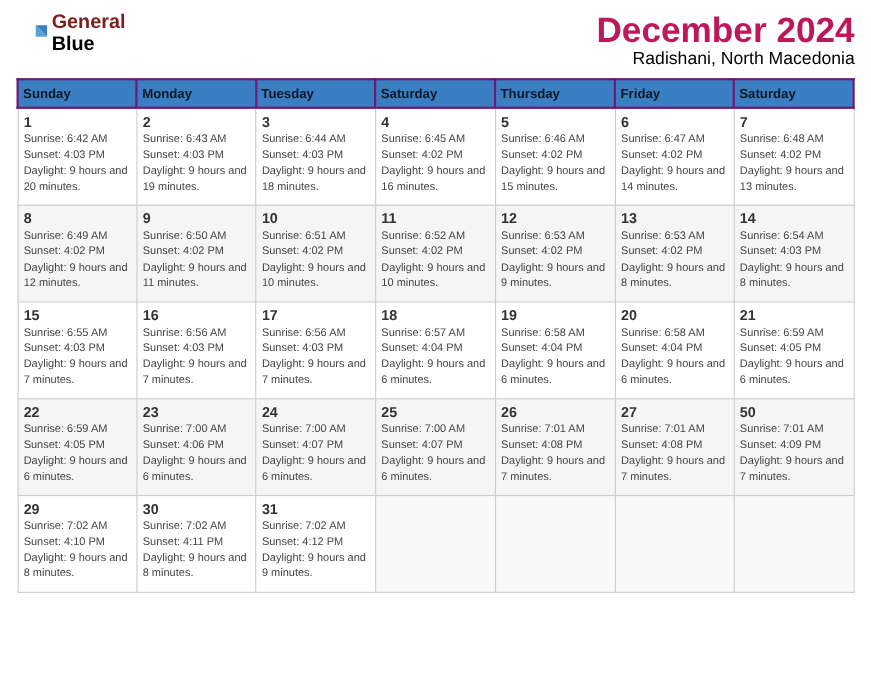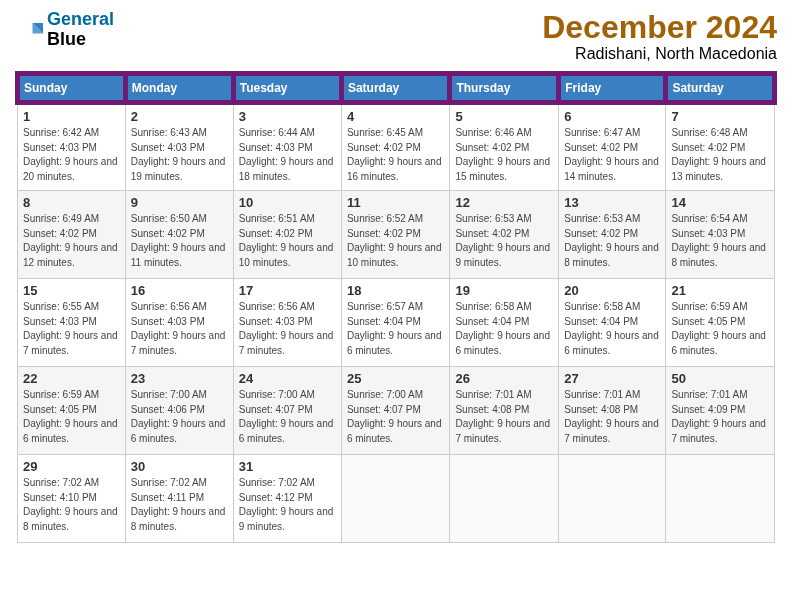--- a/index.html
+++ b/index.html
@@ -26,52 +26,52 @@
       align-items: center;
       gap: 4px;
     }
     .logo-text {
       font-size: 18px;
       font-weight: bold;
       color: #333;
       line-height: 1.1;
     }
     .logo-text span {
-      color: #0369a1;
+      color: #7f1d1d;
     }
     .logo-icon {
       width: 28px;
       height: 28px;
     }
     .title-block {
       text-align: right;
     }
     .month-title {
       font-size: 32px;
       font-weight: bold;
-      color: #a16207;
+      color: #be185d;
       line-height: 1.1;
     }
     .location {
       font-size: 16px;
       color: #000000;
     }
     .calendar {
       width: 100%;
       border-collapse: collapse;
       font-size: 10.5px;
     }
     .calendar th {
       background: #3a7fc1;
-      color: #ffffff;
+      color: #0f172a;
       padding: 5px 4px;
       text-align: left;
       font-size: 12px;
       font-weight: bold;
-      border: 5px solid #701a75;
+      border: 2px solid #701a75;
     }
     .calendar td {
       border: 1px solid #ccc;
       vertical-align: top;
       padding: 4px 5px;
       width: 113px;
       height: 88px;
       background: #fff;
     }
     .calendar tr:nth-child(even) td {

